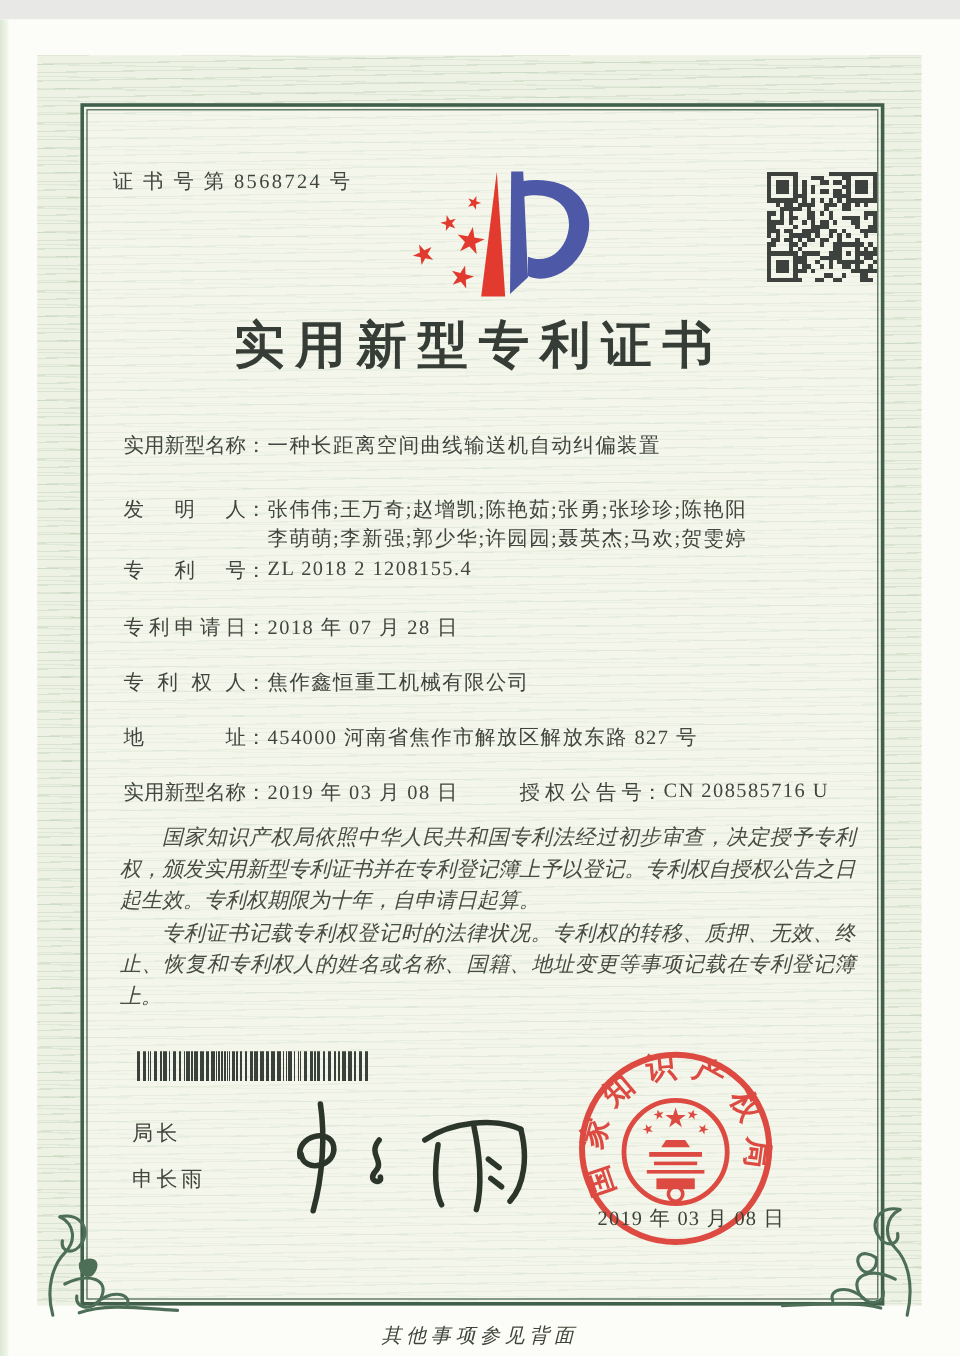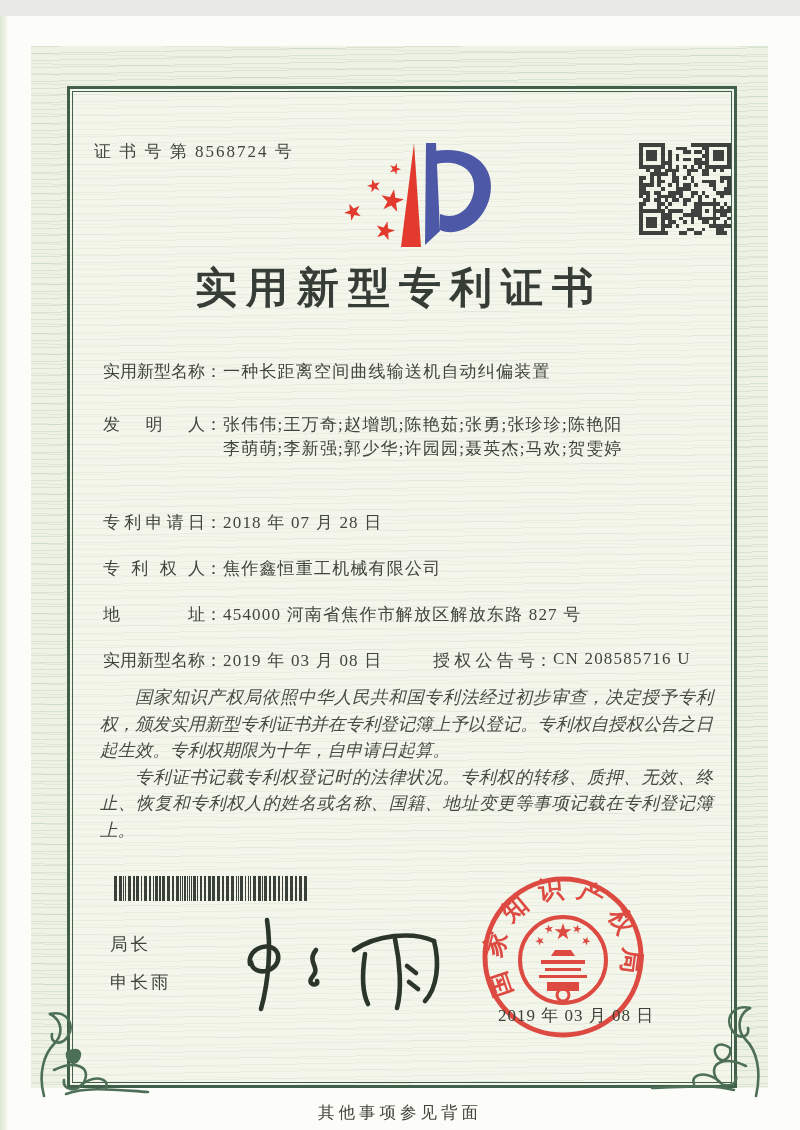--- a/index.html
+++ b/index.html
@@ -39,21 +39,21 @@
   .colon{display:inline-block; width:18px; vertical-align:top;}
   .val{letter-spacing:1.2px;text-align:center;}
   .paras{
     left:100px; top:668px; width:613px; font-size:17.5px; line-height:26.5px;
     text-align:justify; color:#474c42; font-style:italic;
   }
   .paras p{margin:0; text-indent:2em;}
   .page-info{left:67px; top:1036px; width:664px; text-align:center;
     font-size:15px; letter-spacing:2px;}
   .back-note{left:0; top:1086px; width:800px; text-align:center;
-    font-size:16.5px; letter-spacing:4px; color:#3e4338; }
+    font-size:16.5px; letter-spacing:4px; color:#3e4338; font-style:italic;}
   .director-title{left:110px; top:916px; font-size:17.5px; letter-spacing:3px;}
   .director-name{left:110px; top:954px; font-size:17.5px; letter-spacing:3px;}
   .seal-date{left:498px; top:988px; font-size:17px; letter-spacing:1px;
     color:#3c4036; z-index:6;}
   svg{display:block;}
   .logo-svg{left:328px; top:123px; z-index:2;}
   .qr-svg{left:639px; top:127px; z-index:2;}
   .barcode-svg{left:114px; top:860px; z-index:2;}
   .sig-svg{left:228px; top:896px; z-index:5;}
   .seal-svg{left:478px; top:856px; z-index:4; opacity:.93;}
@@ -421,20 +421,23 @@
     <span class="lbl">实用新型名称</span><span class="colon">：</span><span class="val">一种长距离空间曲线输送机自动纠偏装置</span>
   </div>
 
   <div class="abs field-row" style="top:397px">
     <span class="lbl">发明人</span><span class="colon">：</span><span class="val">张伟伟;王万奇;赵增凯;陈艳茹;张勇;张珍珍;陈艳阳</span>
   </div>
   <div class="abs field-row" style="top:421px; left:223px">
     <span class="val">李萌萌;李新强;郭少华;许园园;聂英杰;马欢;贺雯婷</span>
   </div>
 
+  <div class="abs field-row" style="top:448px">
+    <span class="lbl">专利号</span><span class="colon">：</span><span class="val">ZL 2018 2 1208155.4</span>
+  </div>
 
   <div class="abs field-row" style="top:495px">
     <span class="lbl">专利申请日</span><span class="colon">：</span><span class="val">2018 年 07 月 28 日</span>
   </div>
 
   <div class="abs field-row" style="top:541px">
     <span class="lbl">专利权人</span><span class="colon">：</span><span class="val">焦作鑫恒重工机械有限公司</span>
   </div>
 
   <div class="abs field-row" style="top:587px">

